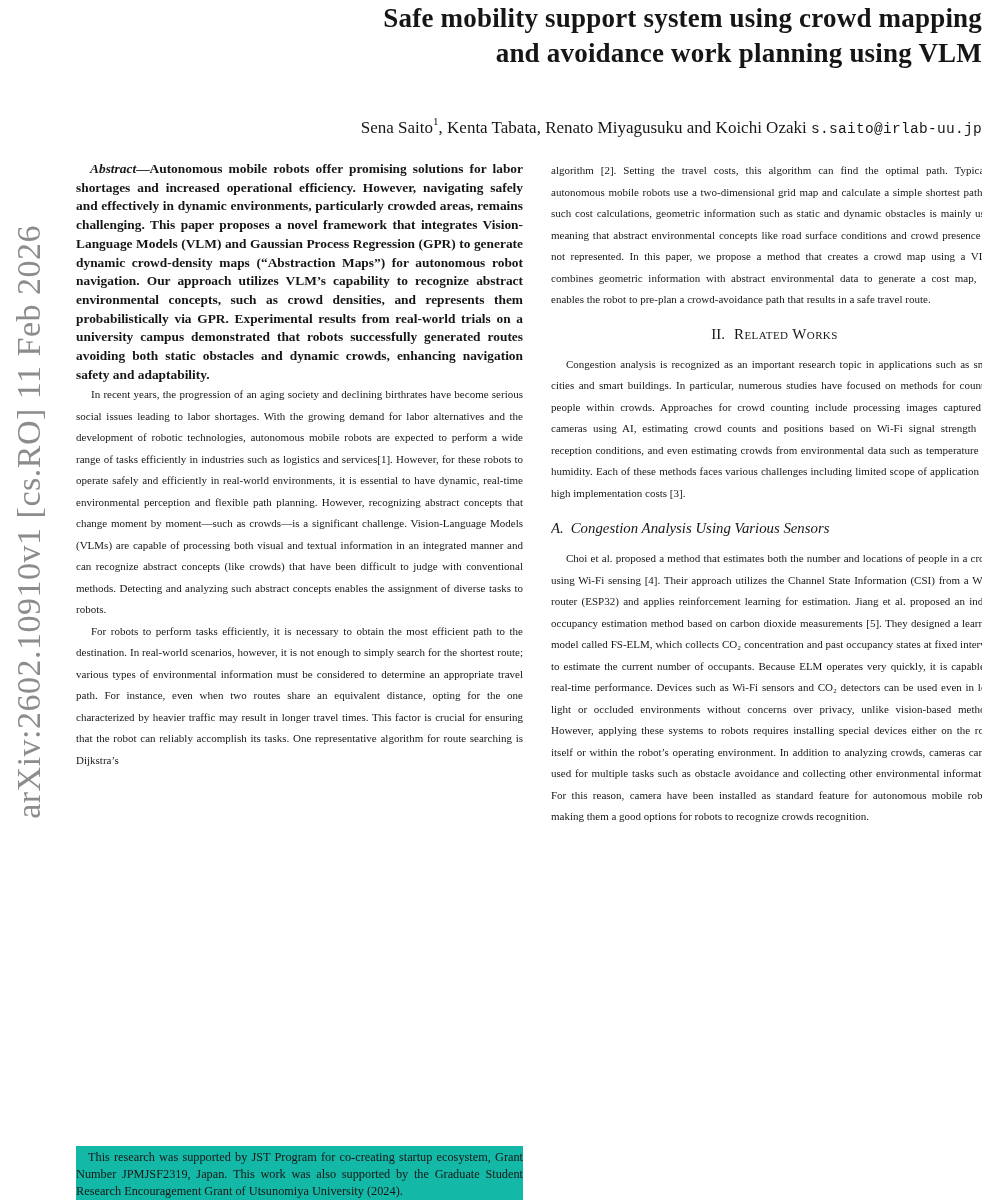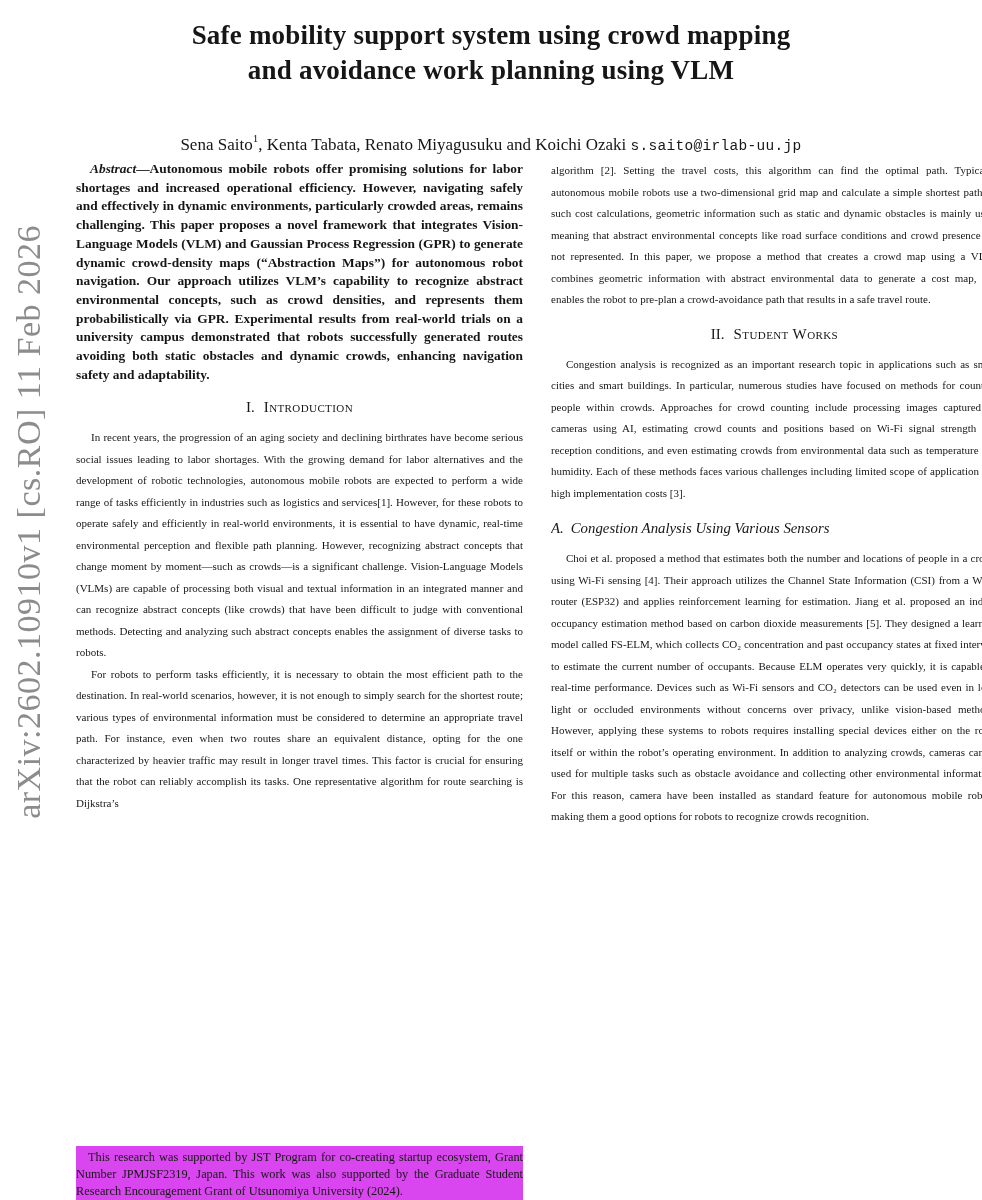--- a/index.html
+++ b/index.html
@@ -28,21 +28,21 @@
   .arxiv-banner span {
     writing-mode: vertical-rl;
     transform: rotate(180deg);
     white-space: nowrap;
     font-size: 34px;
     color: #8c8c8c;
     letter-spacing: 0.5px;
   }
 
   
-  .header { padding-top: 18px; text-align: center; }
+  .header { padding-top: 1px; text-align: right; }
   .title-line {
     font-size: 27px;
     font-weight: bold;
     line-height: 35px;
     letter-spacing: 0.2px;
   }
   .authors {
     margin-top: 40px;
     font-size: 17px;
     line-height: 22px;
@@ -102,21 +102,21 @@
     font-size: 14.8px;
     text-align: left;
     margin-top: 16px;
     margin-bottom: 11px;
   }
   .subsection-number { margin-right: 7px; }
 
   .footnotes {
     position: absolute;
     left: 0; right: 0; bottom: 0;
-    background: #d946ef;
+    background: #14b8a6;
     font-size: 12.3px;
     line-height: 16.9px;
     padding-top: 3px;
   }
   .fn { text-indent: 12px; text-align: justify; }
   .fn sup { font-size: 9px; position: relative; top: -1px; }
 </style>
 </head>
 <body>
 
@@ -133,34 +133,31 @@
       <span>Sena Saito</span><sup>1</sup><span>, Kenta Tabata, Renato Miyagusuku and Koichi Ozaki </span><span class="email">s.saito@irlab-uu.jp</span>
     </div>
   </div>
 
   <div class="columns">
 
     <section class="col">
       <p class="abstract">
         <span class="abstract-label">Abstract</span><span>—Autonomous mobile robots offer promising solutions for labor shortages and increased operational efficiency. However, navigating safely and effectively in dynamic environments, particularly crowded areas, remains challenging. This paper proposes a novel framework that integrates Vision-Language Models (VLM) and Gaussian Process Regression (GPR) to generate dynamic crowd-density maps (“Abstraction Maps”) for autonomous robot navigation. Our approach utilizes VLM’s capability to recognize abstract environmental concepts, such as crowd densities, and represents them probabilistically via GPR. Experimental results from real-world trials on a university campus demonstrated that robots successfully generated routes avoiding both static obstacles and dynamic crowds, enhancing navigation safety and adaptability.</span>
       </p>
-      <h2 class="section-heading">
-        <span class="section-number">I.</span><span class="sc">Introduction</span>
-      </h2>
       <p class="body-par">In recent years, the progression of an aging society and declining birthrates have become serious social issues leading to labor shortages. With the growing demand for labor alternatives and the development of robotic technologies, autonomous mobile robots are expected to perform a wide range of tasks efficiently in industries such as logistics and services[1]. However, for these robots to operate safely and efficiently in real-world environments, it is essential to have dynamic, real-time environmental perception and flexible path planning. However, recognizing abstract concepts that change moment by moment—such as crowds—is a significant challenge. Vision-Language Models (VLMs) are capable of processing both visual and textual information in an integrated manner and can recognize abstract concepts (like crowds) that have been difficult to judge with conventional methods. Detecting and analyzing such abstract concepts enables the assignment of diverse tasks to robots.</p>
       <p class="body-par">For robots to perform tasks efficiently, it is necessary to obtain the most efficient path to the destination. In real-world scenarios, however, it is not enough to simply search for the shortest route; various types of environmental information must be considered to determine an appropriate travel path. For instance, even when two routes share an equivalent distance, opting for the one characterized by heavier traffic may result in longer travel times. This factor is crucial for ensuring that the robot can reliably accomplish its tasks. One representative algorithm for route searching is Dijkstra’s</p>
       <div class="footnotes">
         <p class="fn">This research was supported by JST Program for co-creating startup ecosystem, Grant Number JPMJSF2319, Japan. This work was also supported by the Graduate Student Research Encouragement Grant of Utsunomiya University (2024).</p>
       </div>
     </section>
 
     <section class="col">
       <p class="body-par noindent">algorithm [2]. Setting the travel costs, this algorithm can find the optimal path. Typically, autonomous mobile robots use a two-dimensional grid map and calculate a simple shortest path. In such cost calculations, geometric information such as static and dynamic obstacles is mainly used, meaning that abstract environmental concepts like road surface conditions and crowd presence are not represented. In this paper, we propose a method that creates a crowd map using a VLM, combines geometric information with abstract environmental data to generate a cost map, and enables the robot to pre-plan a crowd-avoidance path that results in a safe travel route.</p>
       <h2 class="section-heading">
-        <span class="section-number">II.</span><span class="sc">Student Works</span>
+        <span class="section-number">II.</span><span class="sc">Related Works</span>
       </h2>
       <p class="body-par">Congestion analysis is recognized as an important research topic in applications such as smart cities and smart buildings. In particular, numerous studies have focused on methods for counting people within crowds. Approaches for crowd counting include processing images captured by cameras using AI, estimating crowd counts and positions based on Wi-Fi signal strength and reception conditions, and even estimating crowds from environmental data such as temperature and humidity. Each of these methods faces various challenges including limited scope of application and high implementation costs [3].</p>
       <h3 class="subsection-heading">
         <span class="subsection-number">A.</span><span>Congestion Analysis Using Various Sensors</span>
       </h3>
       <p class="body-par">Choi et al. proposed a method that estimates both the number and locations of people in a crowd using Wi-Fi sensing [4]. Their approach utilizes the Channel State Information (CSI) from a Wi-Fi router (ESP32) and applies reinforcement learning for estimation. Jiang et al. proposed an indoor occupancy estimation method based on carbon dioxide measurements [5]. They designed a learning model called FS-ELM, which collects CO₂ concentration and past occupancy states at fixed intervals to estimate the current number of occupants. Because ELM operates very quickly, it is capable of real-time performance. Devices such as Wi-Fi sensors and CO₂ detectors can be used even in low-light or occluded environments without concerns over privacy, unlike vision-based methods. However, applying these systems to robots requires installing special devices either on the robot itself or within the robot’s operating environment. In addition to analyzing crowds, cameras can be used for multiple tasks such as obstacle avoidance and collecting other environmental information. For this reason, camera have been installed as standard feature for autonomous mobile robots, making them a good options for robots to recognize crowds recognition.</p>
     </section>
 
   </div>
 </div>

